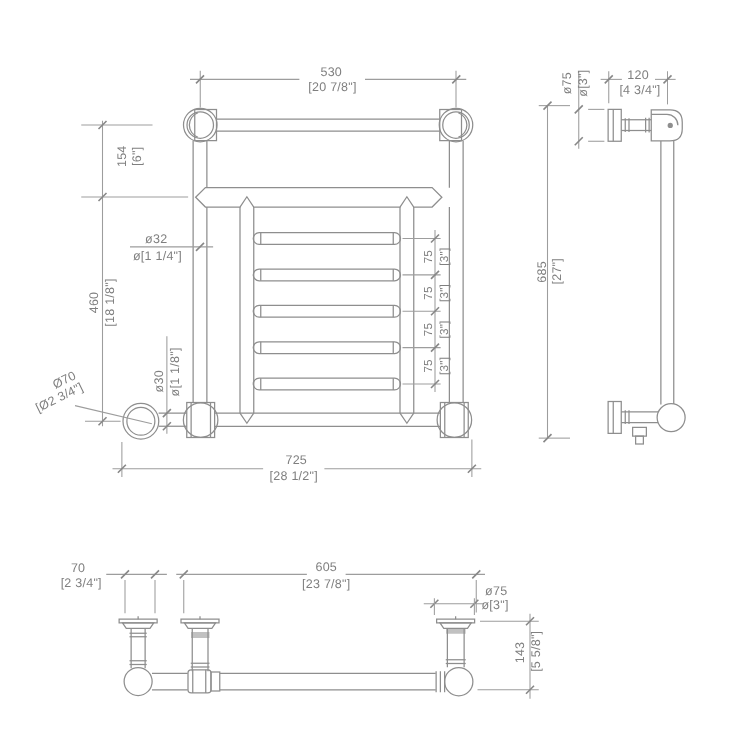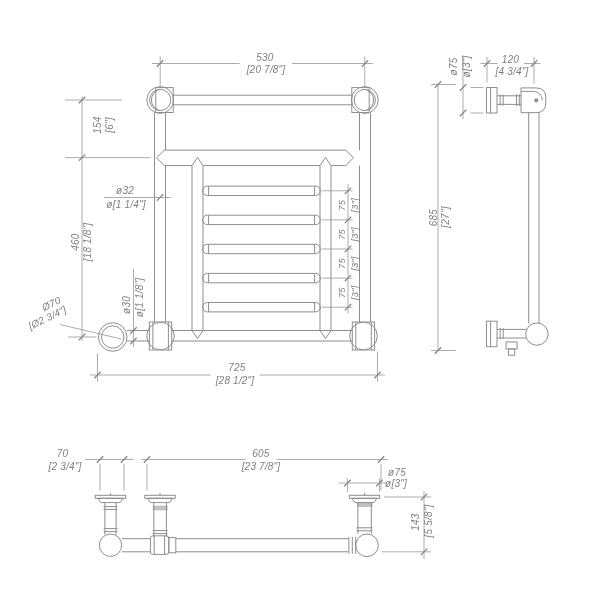--- a/index.html
+++ b/index.html
@@ -1,16 +1,16 @@
 <!DOCTYPE html>
 <html><head>
 <meta charset="utf-8">
 <style>
   html,body{margin:0;padding:0;background:#ffffff;}
-  .page{width:600px;height:600px;background:#ffffff;position:relative;overflow:hidden;font-style:italic;}
+  .page{width:600px;height:600px;background:#ffffff;position:relative;overflow:hidden;}
   svg{display:block;}
   .obj{stroke:#8e8e8e;stroke-width:1;fill:none;stroke-linecap:butt;stroke-linejoin:miter;}
   .objfill{fill:#8e8e8e;stroke:none;}
   .band{fill:#8e8e8e;opacity:.55;stroke:none;}
   .dim{stroke:#9d9d9d;stroke-width:.85;fill:none;}
   .tick{stroke:#878787;stroke-width:1.25;fill:none;}
   text{fill:#7f7f7f;font-family:"Liberation Sans",sans-serif;font-size:10px;letter-spacing:.2px;}
   .t-sm{font-size:9.3px;}
 </style>
 </head>

